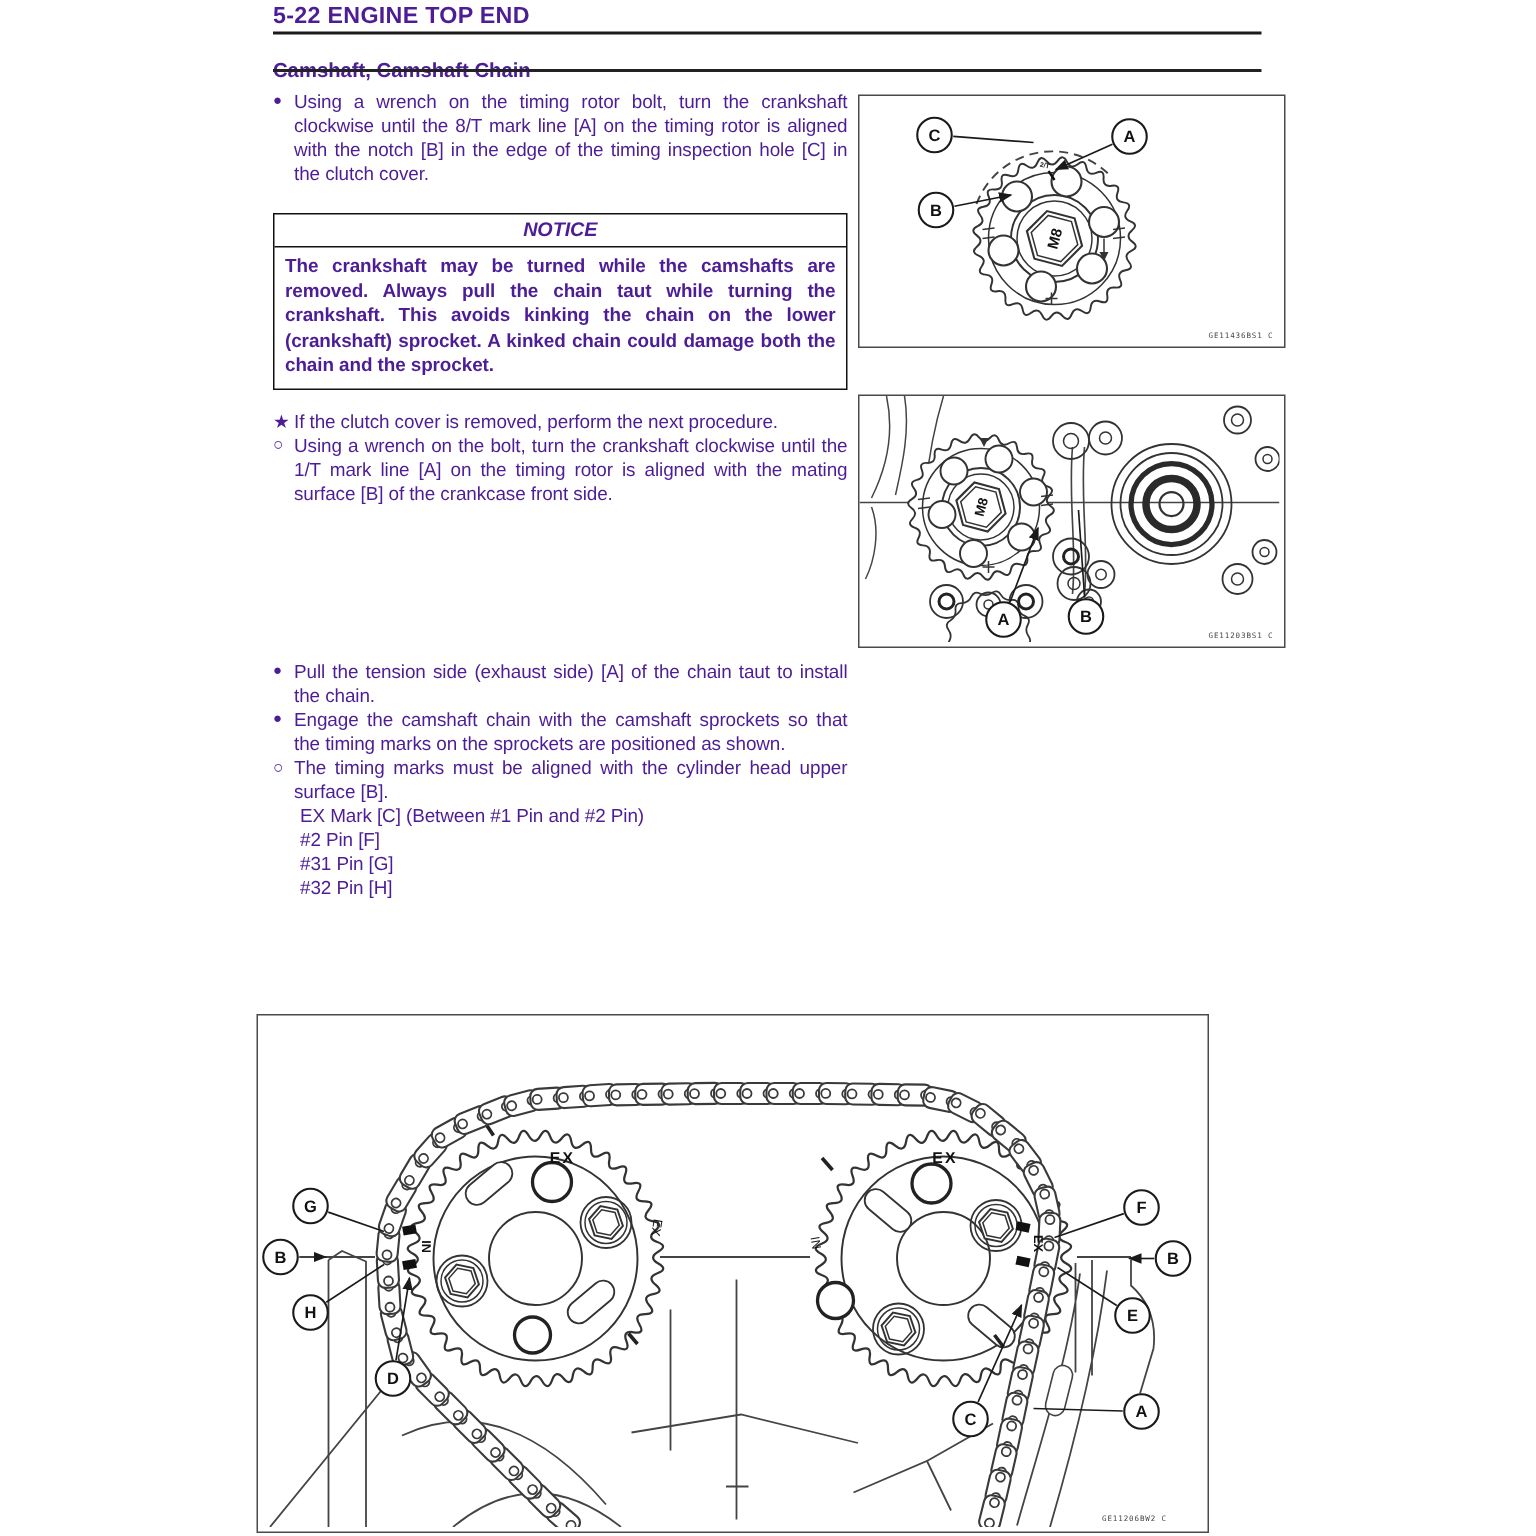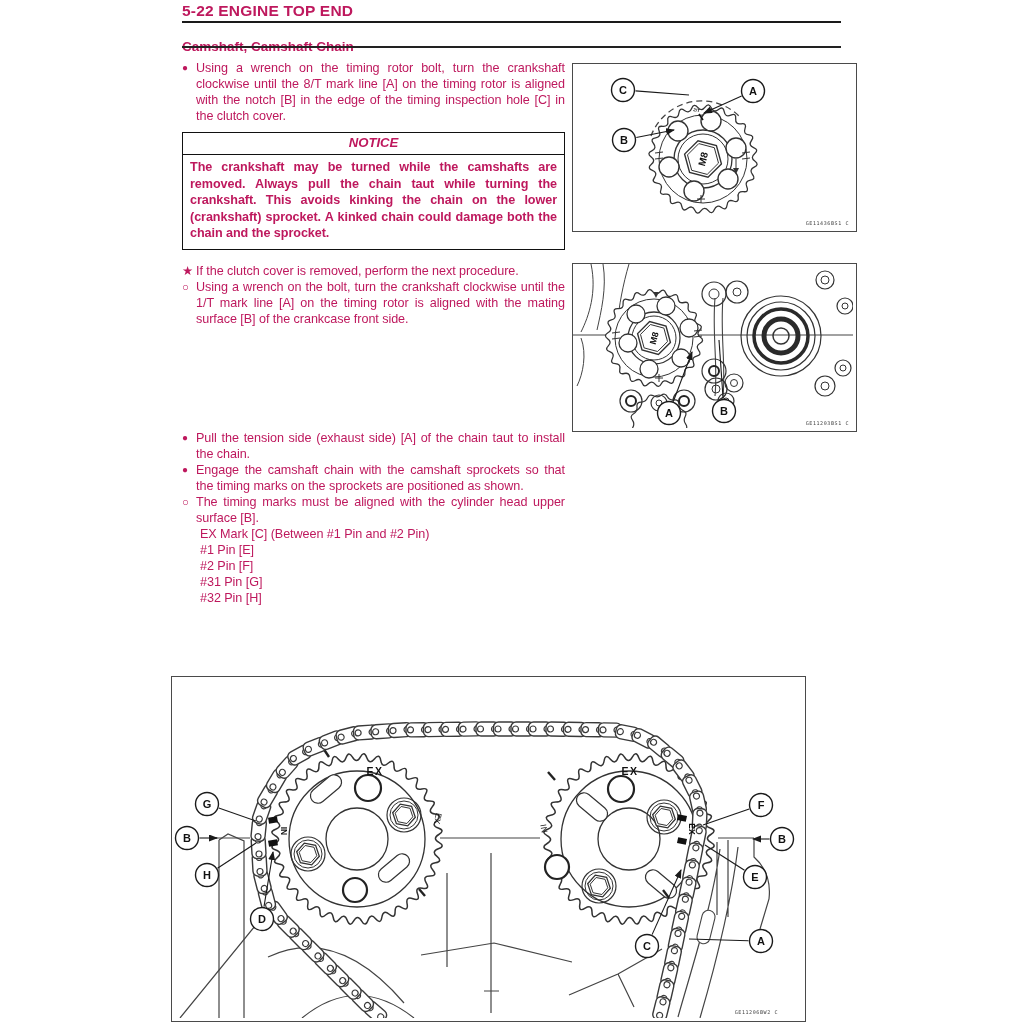--- a/index.html
+++ b/index.html
@@ -1,29 +1,29 @@
 <!DOCTYPE html>
 <html><head>
 <meta charset="utf-8">
 <style>
   html,body{margin:0;padding:0;background:#fff;}
   .page{position:relative;width:1024px;height:1024px;background:#fff;overflow:hidden;
-        font-family:"Liberation Sans",sans-serif;color:#be185d;}
+        font-family:"Liberation Sans",sans-serif;color:#4c1d95;}
   .hdr{position:absolute;left:182px;top:2px;font-size:15.5px;font-weight:700;letter-spacing:.2px;}
   .rule1{position:absolute;left:182px;top:21px;width:659px;height:2px;background:#1a1a1a;}
   .sec{position:absolute;left:182px;top:39px;font-size:13.5px;font-weight:700;}
   .rule2{position:absolute;left:182px;top:46px;width:659px;height:1.5px;background:#222;}
   .col{position:absolute;left:182px;top:60px;width:383px;font-size:12.6px;line-height:16px;
        text-align:justify;letter-spacing:-0.06px;}
   .para{position:relative;padding-left:14px;}
   .para .mk{position:absolute;left:0;top:0;}
   .mk.dot{font-size:10px;}
   .mk.star{font-size:12.5px;}
   .mk.circ{font-size:11.5px;}
-  .notice{border:1.6px solid #111;margin-top:8px;}
+  .notice{border:1.6px solid #111;margin-top:18px;}
   .notice .nt{font-weight:700;font-style:italic;text-align:center;font-size:13.2px;
               padding:2px 0 3px;border-bottom:1.6px solid #111;}
   .notice .nb{font-weight:700;padding:4px 7px 7px;text-align:justify;line-height:16.5px;}
   .mt13{margin-top:13px;}
   .mt99{margin-top:103px;}
   .marklist{padding-left:18px;text-align:left;}
   .fig{position:absolute;background:#fff;border:1.6px solid #4a4a4a;}
   #fig1{left:572px;top:63px;width:283px;height:167px;}
   #fig2{left:572px;top:263px;width:283px;height:167px;}
   #fig3{left:171px;top:676px;width:633px;height:344px;}
@@ -71,21 +71,20 @@
       <span>Engage the camshaft chain with the camshaft sprockets so that the timing marks on the sprockets are positioned as shown.</span>
     </div>
 
     <div class="para">
       <span class="mk circ">○</span>
       <span>The timing marks must be aligned with the cylinder head upper surface [B].</span>
     </div>
 
     <div class="marklist">
       <div>EX Mark [C] (Between #1 Pin and #2 Pin)</div>
-      <div>#1 Pin [E]</div>
       <div>#2 Pin [F]</div>
       <div>#31 Pin [G]</div>
       <div>#32 Pin [H]</div>
     </div>
   </div>
 
   <div class="fig" id="fig1">
     <svg id="svg1" width="280" height="164" viewBox="0 0 280 164">
         <defs>
           <marker id="ar1" markerWidth="10" markerHeight="9" refX="8" refY="3.5" orient="auto" markerUnits="userSpaceOnUse">

